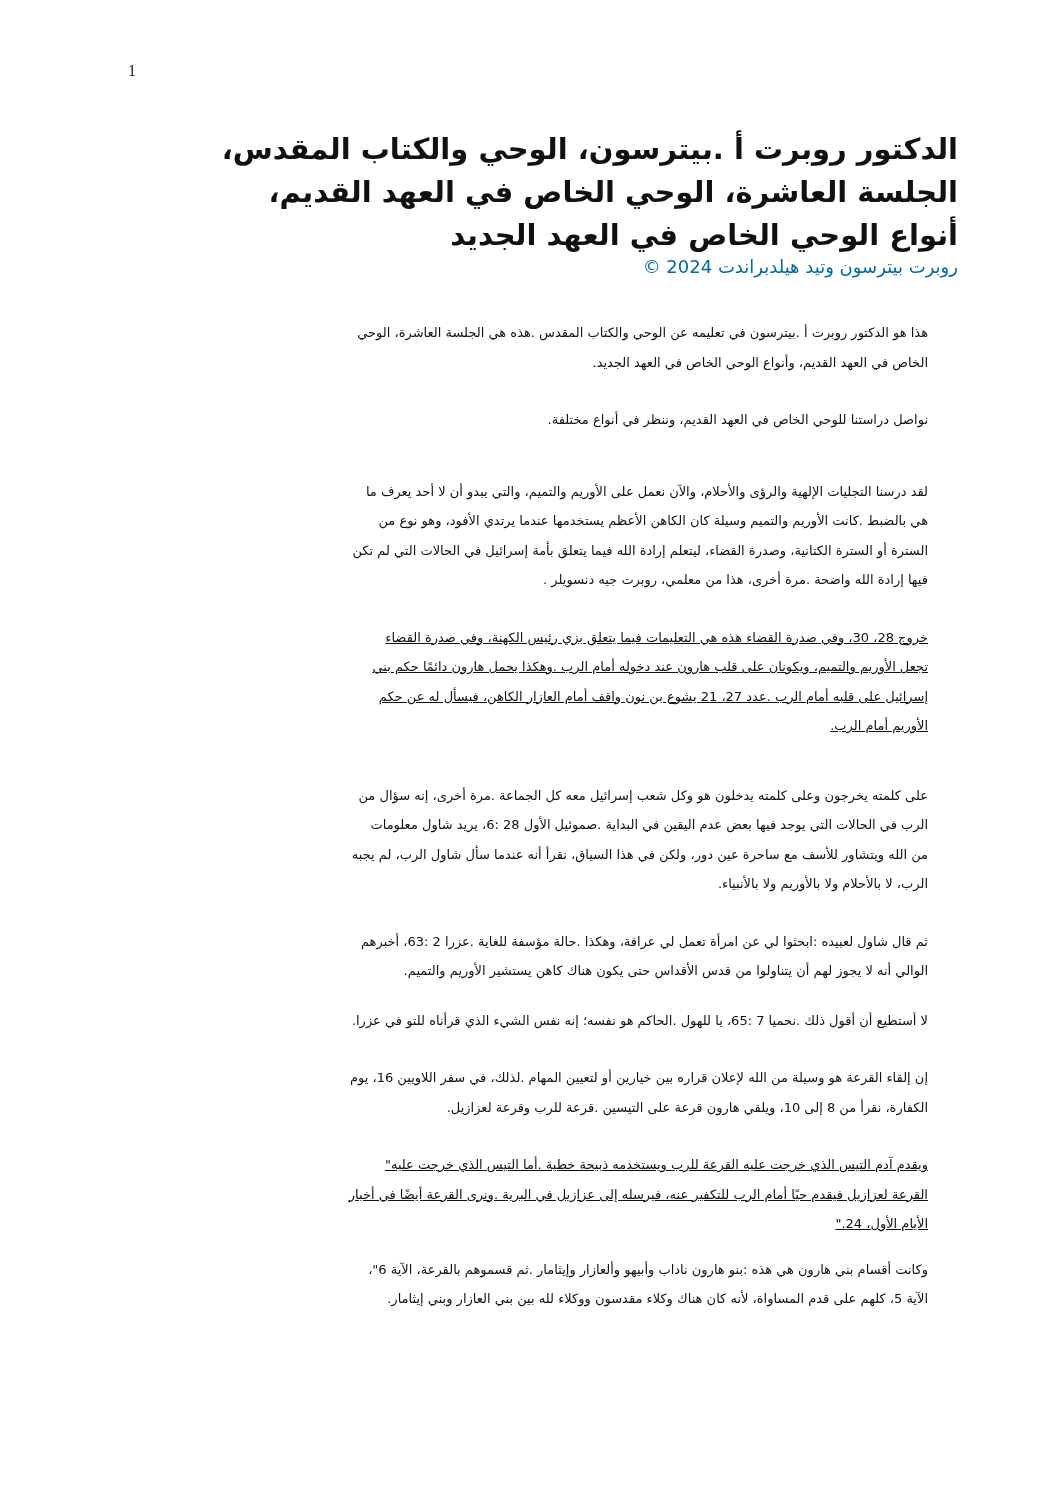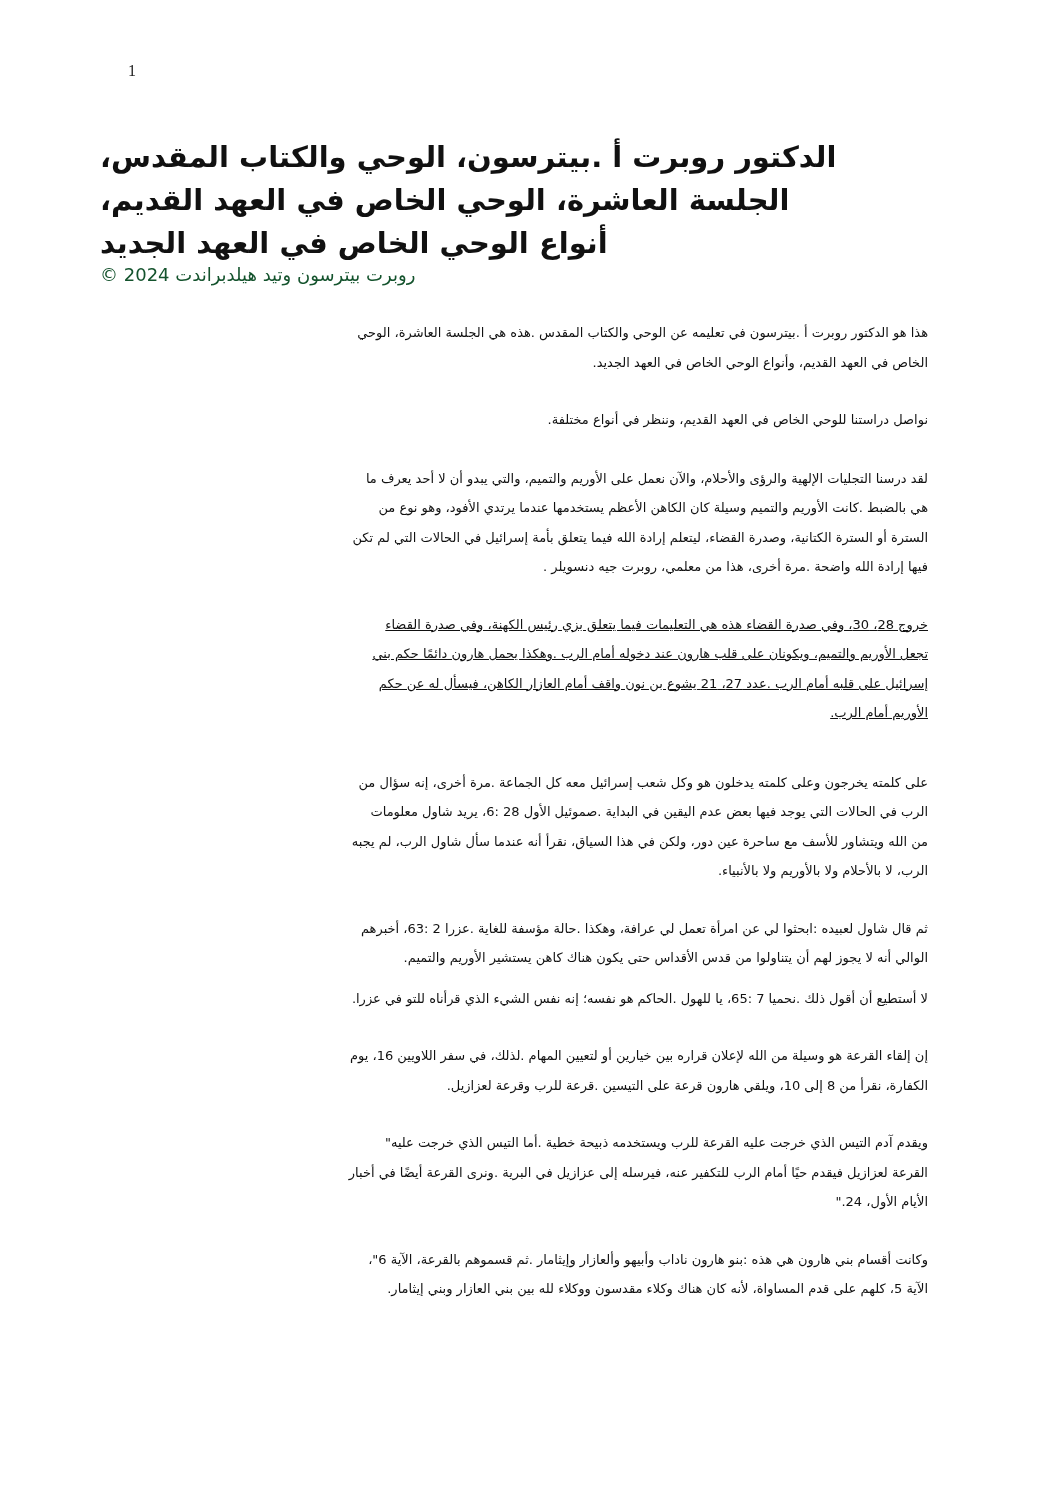--- a/index.html
+++ b/index.html
@@ -3,47 +3,47 @@
 <meta charset="utf-8">
 <style>
   html, body { margin: 0; padding: 0; background: #ffffff; }
   body { width: 1058px; height: 1497px; position: relative; overflow: hidden; color: #111; }
   .page { position: absolute; left: 0; top: 0; width: 1058px; height: 1497px; background: #fff; }
   .page-number {
     position: absolute; left: 128px; top: 62px;
     font-family: "Liberation Serif", serif; font-size: 16px; color: #222;
   }
   .title-block {
-    position: absolute; left: 100px; width: 858px; top: 136px;
-    text-align: left; direction: rtl;
+    position: absolute; left: 100px; width: 858px; top: 128px;
+    text-align: right; direction: rtl;
   }
   .title-line {
     font-family: "DejaVu Sans", sans-serif; font-weight: bold;
     font-size: 29px; line-height: 43px; color: #111; margin: 0;
   }
   .copyright {
     font-family: "DejaVu Sans", sans-serif; font-size: 18px; line-height: 24px;
-    margin-top: -2px; color: #14532d;
+    margin-top: -2px; color: #0369a1;
   }
   .body-text {
     position: absolute; left: 133px; width: 795px; top: 318px;
     direction: rtl; text-align: right;
     font-family: "DejaVu Sans", sans-serif; font-size: 13px; line-height: 29.5px; color: #111;
   }
   .para { margin: 0; white-space: normal; }
   .para .ln { display: block; text-align: justify; text-align-last: right; }
   .p1 { margin-bottom: 28px; }
-  .p2 { margin-bottom: 29px; }
+  .p2 { margin-bottom: 42px; }
   .p3 { margin-bottom: 28px; }
   .p4 { margin-bottom: 40px; text-decoration: underline; }
   .p5 { margin-bottom: 28px; }
-  .p6 { margin-bottom: 11px; }
+  .p6 { margin-bottom: 20px; }
   .p7 { margin-bottom: 28px; }
   .p8 { margin-bottom: 28px; }
-  .p9 { margin-bottom: 28px; }
+  .p9 { margin-bottom: 16px; text-decoration: underline; }
 </style>
 </head>
 <body>
 
 <div class="page">
 
   <div class="page-number">1</div>
 
   <div class="title-block">
     <div class="title-line">الدكتور روبرت أ .بيترسون، الوحي والكتاب المقدس،</div>

